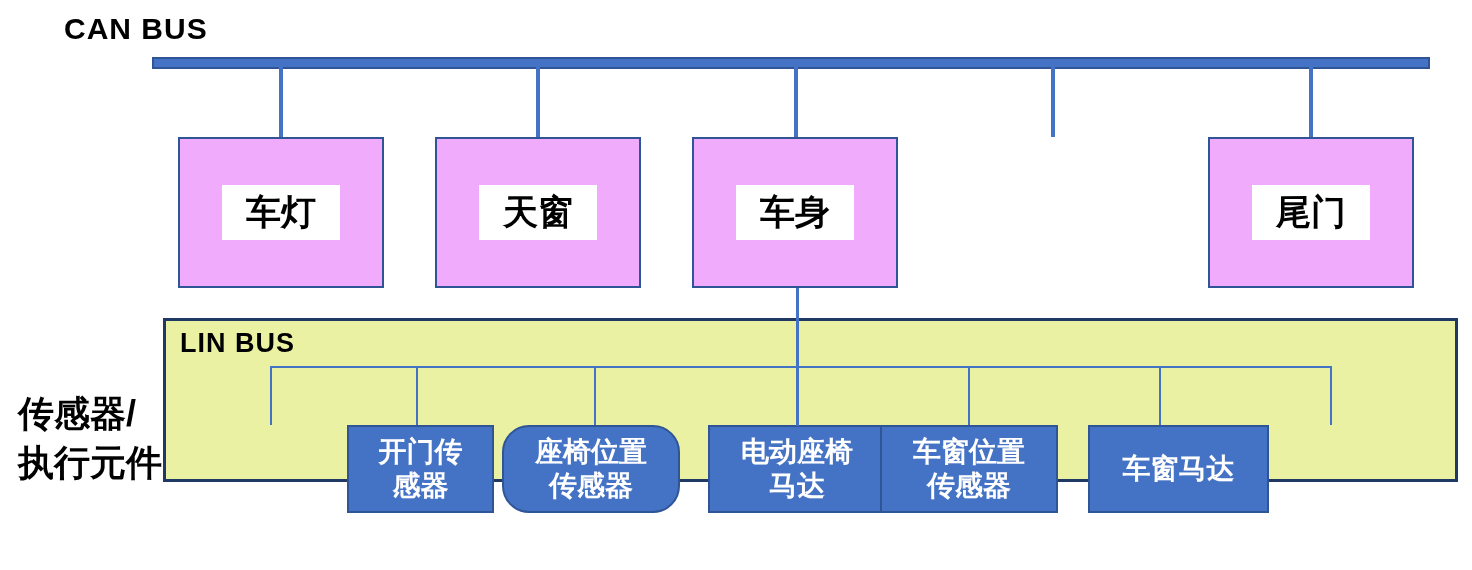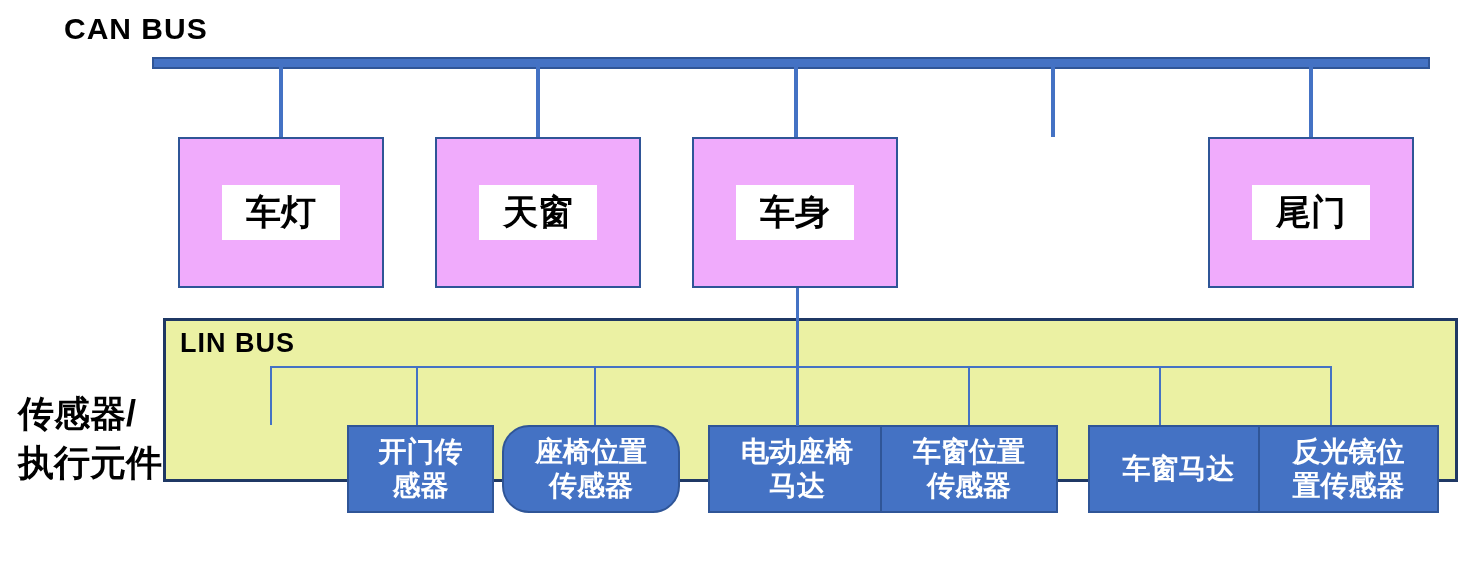--- a/index.html
+++ b/index.html
@@ -135,20 +135,18 @@
 
     <div class="lin-node l1">开门传
 感器</div>
     <div class="lin-node l2">座椅位置
 传感器</div>
     <div class="lin-node l3">电动座椅
 马达</div>
     <div class="lin-node l4">车窗位置
 传感器</div>
     <div class="lin-node l5">车窗马达</div>
-    <div class="lin-node l6">反光镜位
-置传感器</div>
   </div>
 
   <div class="side-label">传感器/
 执行元件</div>
 
 </div>
 
 </body></html>

